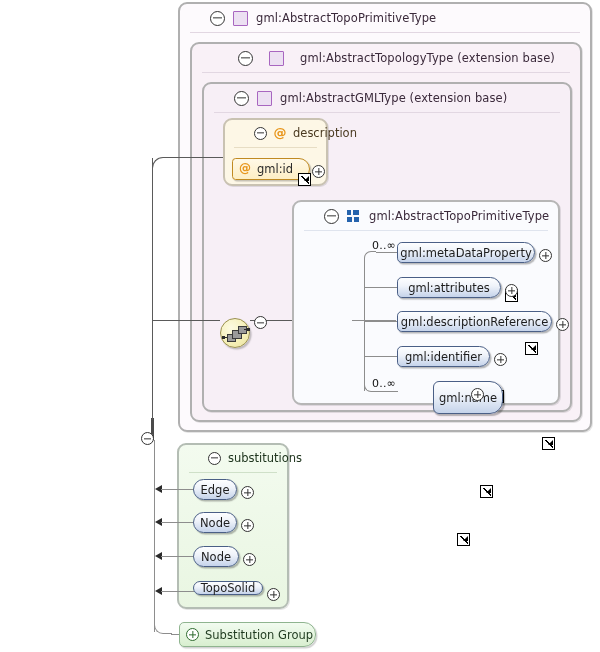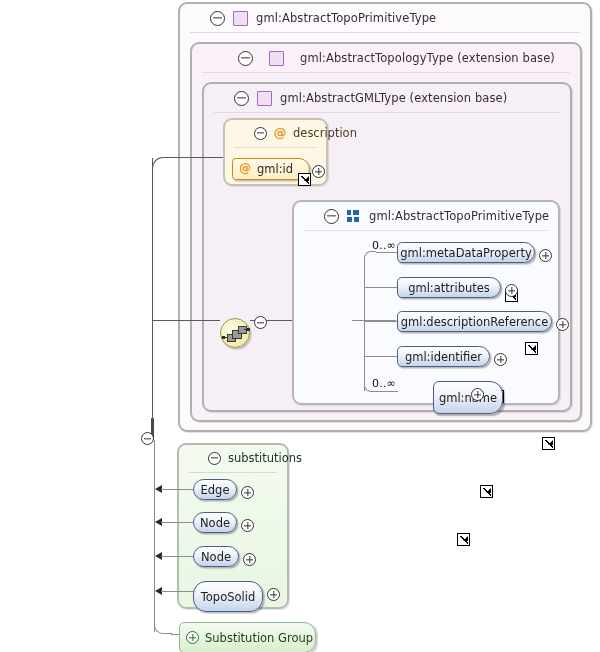--- a/index.html
+++ b/index.html
@@ -370,26 +370,26 @@
   <div class="hline" style="left:161px;top:556px;width:33px;"></div>
   <div class="abs elpill both" style="left:193px;top:546px;width:46px;height:21px;">
     <span class="lbl">Node</span>
   </div>
   <div class="abs" style="left:243px;top:551px;">
     <span class="toggle sm plus"></span>
   </div>
 
   <div class="arrow" style="left:155px;top:587px;"></div>
   <div class="hline" style="left:161px;top:591px;width:33px;"></div>
-  <div class="abs elpill both" style="left:193px;top:581px;width:70px;height:31px;">
+  <div class="abs elpill both" style="left:193px;top:581px;width:70px;height:14px;">
     <span class="lbl">TopoSolid</span>
   </div>
   <div class="abs" style="left:267px;top:586px;">
     <span class="toggle sm plus"></span>
   </div>
 
   <div class="hline" style="left:171px;top:634px;width:10px;"></div>
-  <div class="abs greenpill" style="left:179px;top:622px;width:137px;height:31px;">
+  <div class="abs greenpill" style="left:179px;top:622px;width:137px;height:25px;">
     <span class="toggle sm plus green"></span>
     <span class="lbl">Substitution Group</span>
   </div>
 
 </div>
 
 </body></html>

